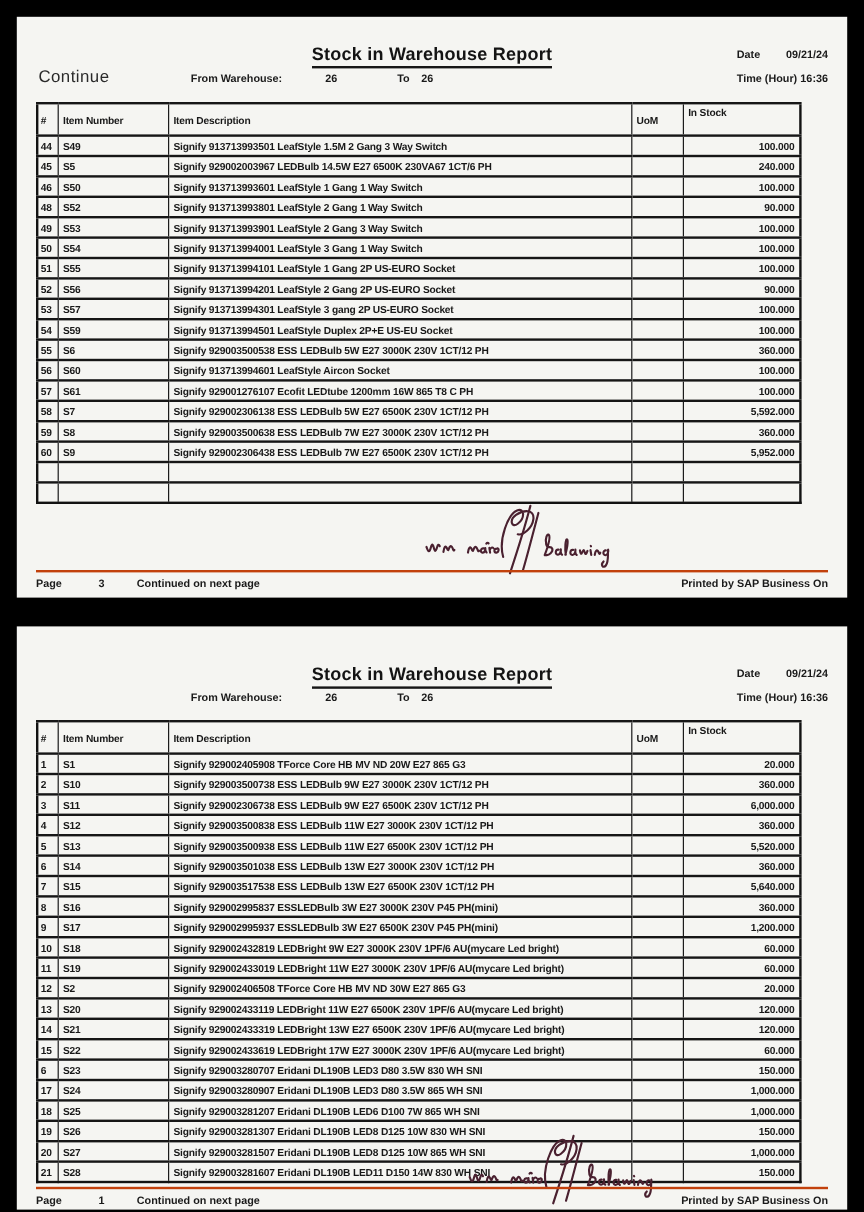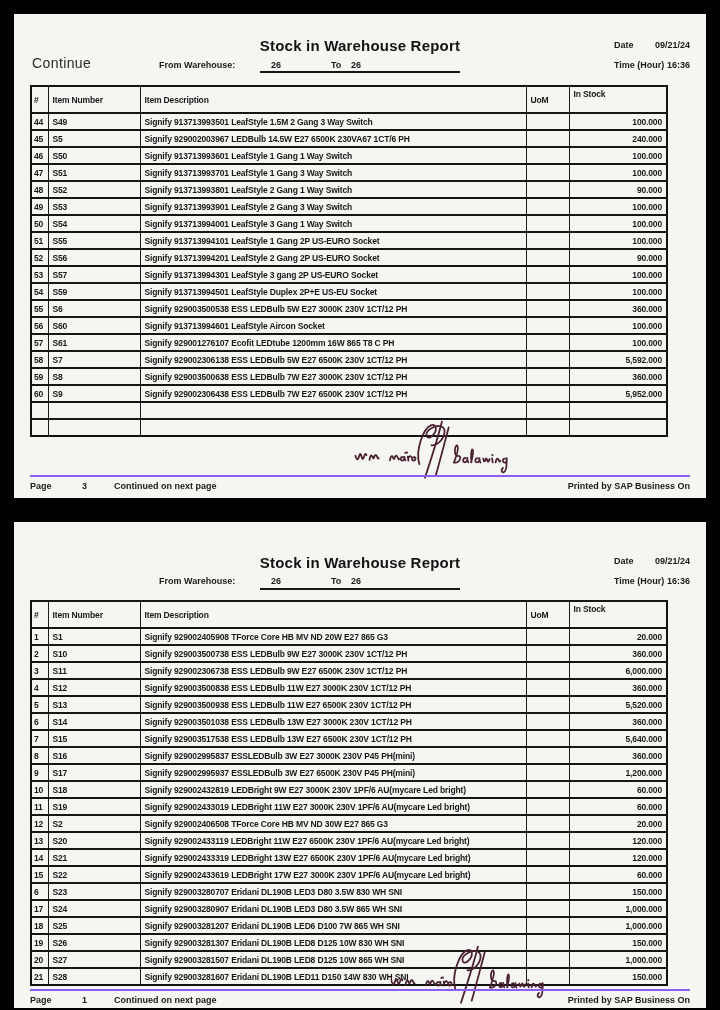--- a/index.html
+++ b/index.html
@@ -4,21 +4,21 @@
 <style>
   html,body{margin:0;padding:0;background:#000;}
   .canvas{position:relative;width:720px;height:1010px;background:#000;overflow:hidden;
           font-family:"Liberation Sans",sans-serif;}
   .sheet{position:absolute;left:14px;width:692px;background:#f5f5f2;overflow:hidden;}
   .sheet-1{top:14px;height:484px;}
   .sheet-2{top:522px;height:486px;}
 
   
   .title{position:absolute;top:23px;left:0;right:0;text-align:center;}
-  .title-text{font-size:15px;font-weight:bold;color:#141414;border-bottom:2px solid #161616;padding-bottom:17px;letter-spacing:.2px;}
+  .title-text{font-size:15px;font-weight:bold;color:#141414;border-bottom:2px solid #161616;padding-bottom:1px;letter-spacing:.2px;}
   .sheet-2 .title{top:32px;}
   .lbl,.val{position:absolute;font-size:9px;font-weight:bold;color:#1a1a1a;white-space:nowrap;padding-left:44px;}
   .date-lbl{top:26px;left:556px;}
   .date-val{top:26px;right:16px;width:90px;text-align:right;}
   .time-lbl{top:46px;left:556px;}
   .time-val{top:46px;right:16px;width:90px;text-align:right;}
   .continue{position:absolute;top:41px;left:18px;font-size:14px;font-weight:400;color:#2a2a2a;letter-spacing:.4px;}
   .fw-lbl{top:46px;left:101px;}
   .fw-val{top:46px;left:213px;}
   .to-lbl{top:46px;left:273px;}
@@ -33,21 +33,21 @@
   th,td{border-left:1.5px solid #1b1b1b;border-top:2px solid #161616;
         font-size:8.5px;font-weight:700;letter-spacing:-.15px;color:#181818;
         overflow:hidden;white-space:nowrap;padding:0 0 0 4px;height:15px;line-height:14px;vertical-align:middle;text-align:left;}
   thead th{height:13px;line-height:12px;}
   td.c-num,th.c-num{padding-left:2px;}
   td.c-stock,th.c-stock{padding:0 4px 0 0;}
   th.c-stock{padding:0 0 12px 4px;}
   td.c-stock{text-align:right;margin-left:23px;}
 
   
-  .footer{position:absolute;left:16px;right:16px;border-top:2px solid #8b5cf6;padding-top:4px;
+  .footer{position:absolute;left:16px;right:16px;border-top:2px solid #c2410c;padding-top:4px;
           display:flex;align-items:baseline;font-size:9px;font-weight:bold;color:#1a1a1a;}
   .sheet-1 .footer{top:461px;}
   .sheet-2 .footer{top:467px;}
   .f-page{width:52px;}
   .f-num{width:32px;}
   .f-cont{flex:1;}
   .f-printed{text-align:right;}
 
   
   .sig{position:absolute;}
@@ -106,27 +106,20 @@
             <td class="c-stock">240.000</td>
           </tr>
           <tr>
             <td class="c-num">46</td>
             <td class="c-item">S50</td>
             <td class="c-desc">Signify 913713993601 LeafStyle 1 Gang 1 Way Switch</td>
             <td class="c-uom"></td>
             <td class="c-stock">100.000</td>
           </tr>
           <tr>
-            <td class="c-num">47</td>
-            <td class="c-item">S51</td>
-            <td class="c-desc">Signify 913713993701 LeafStyle 1 Gang 3 Way Switch</td>
-            <td class="c-uom"></td>
-            <td class="c-stock">100.000</td>
-          </tr>
-          <tr>
             <td class="c-num">48</td>
             <td class="c-item">S52</td>
             <td class="c-desc">Signify 913713993801 LeafStyle 2 Gang 1 Way Switch</td>
             <td class="c-uom"></td>
             <td class="c-stock">90.000</td>
           </tr>
           <tr>
             <td class="c-num">49</td>
             <td class="c-item">S53</td>
             <td class="c-desc">Signify 913713993901 LeafStyle 2 Gang 3 Way Switch</td>

